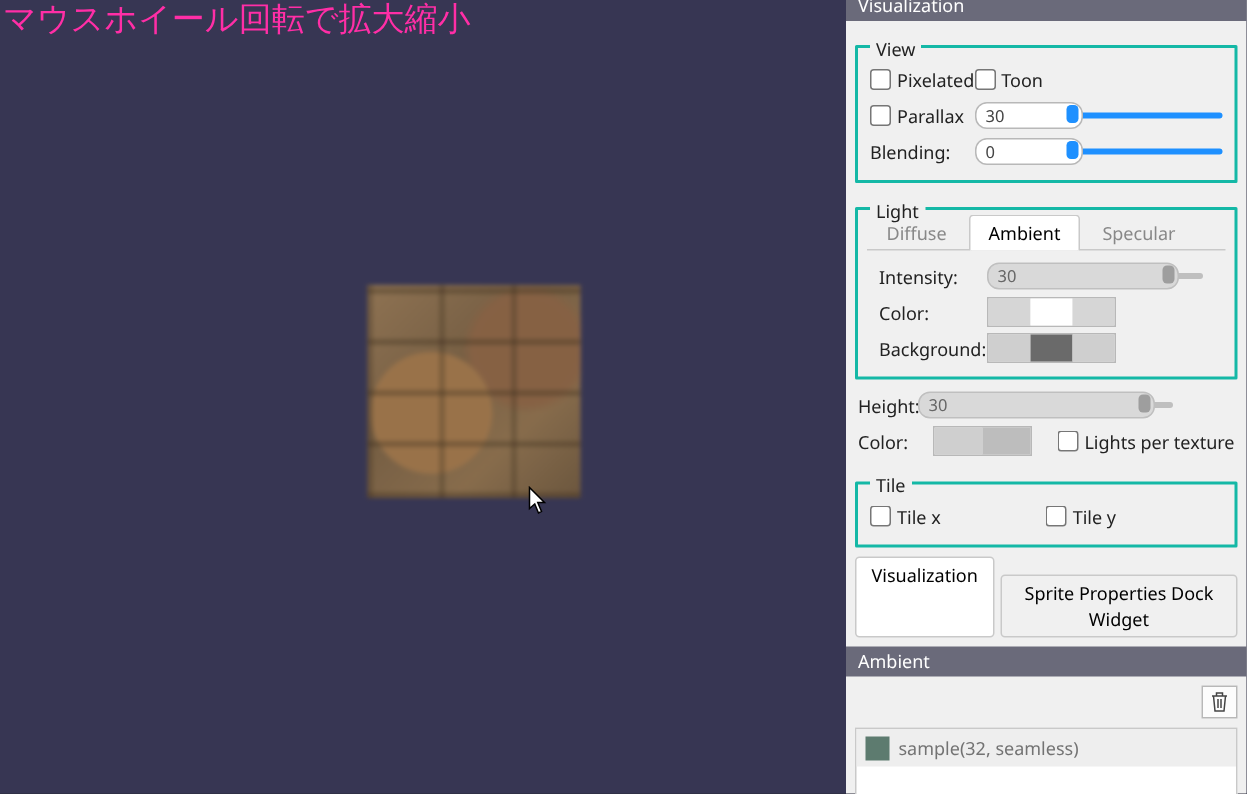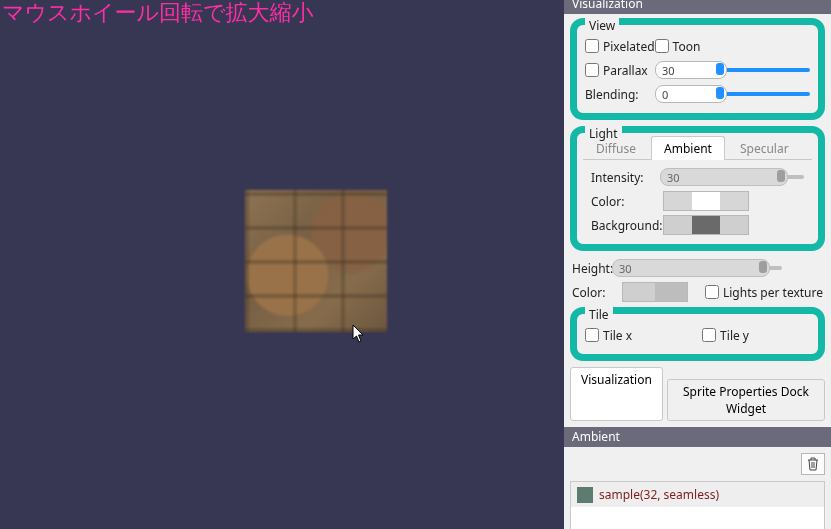--- a/index.html
+++ b/index.html
@@ -22,21 +22,21 @@
       linear-gradient(135deg,#b08a5e,#8f6f4b 40%,#a68155 70%,#7f6344);
     filter:blur(1.3px) saturate(.85);}
   .cursor{position:absolute;left:352px;top:324px;width:14px;height:20px;
     pointer-events:none;}
   .cursor svg{display:block;}
   
   .panel{position:absolute;left:564px;top:0;width:267px;height:529px;
     background:#f0f0f0;color:#000;}
   .section-hdr{background:#6a6a7a;color:#fff;font-size:12px;
     padding:2px 8px;line-height:16px;}
-  .group{border:7px solid #14b8a6;margin:4px 6px 6px;border-radius:13px;
+  .group{border:2px solid #14b8a6;margin:16px 6px 6px;border-radius:1px;
     padding:8px 8px 6px;position:relative;background:#f0f0f0;}
   .group-title{position:absolute;left:8px;top:-8px;background:#f0f0f0;
     padding:0 4px;color:#222;font-size:12px;}
   .row{display:flex;align-items:center;height:22px;margin:2px 0;}
   .lbl{width:56px;color:#222;}
   .lbl-wide{width:72px;color:#222;}
   select{flex:1;height:20px;border:1px solid #a9a9a9;background:#fff;
     font-size:12px;padding:0 18px 0 4px;appearance:none;}
   .select-wrap{position:relative;flex:1;}
   .select-wrap:after{content:"";position:absolute;right:6px;top:7px;
@@ -68,21 +68,21 @@
   
   .btabs{display:flex;margin:6px 6px 0;gap:4px;}
   .btab{flex:0 0 auto;padding:3px 10px;border:1px solid #c9c9c9;
     border-radius:3px;background:#f0f0f0;cursor:default;}
   .btab.active{background:#fff;}
   .btab.long{flex:1;text-align:center;margin-top:12px;}
   
   .tex-list{margin:6px 6px 0;border:1px solid #c9c9c9;background:#fff;
     height:54px;overflow:hidden;}
   .tex-row{display:flex;align-items:center;padding:4px 6px;gap:6px;
-    background:#eee;color:#7f1d1d;}
+    background:#eee;color:#737373;}
   .tex-thumb{width:16px;height:16px;background:#5d7b6f;}
   .trash{position:absolute;right:6px;bottom:68px;width:20px;height:20px;
     display:flex;align-items:center;justify-content:center;
     border:1px solid #b8b8b8;background:#fcfcfc;}
 </style>
 </head>
 <body>
 
 <div class="viewport">
   <div class="overlay-text">マウスホイール回転で拡大縮小</div>

